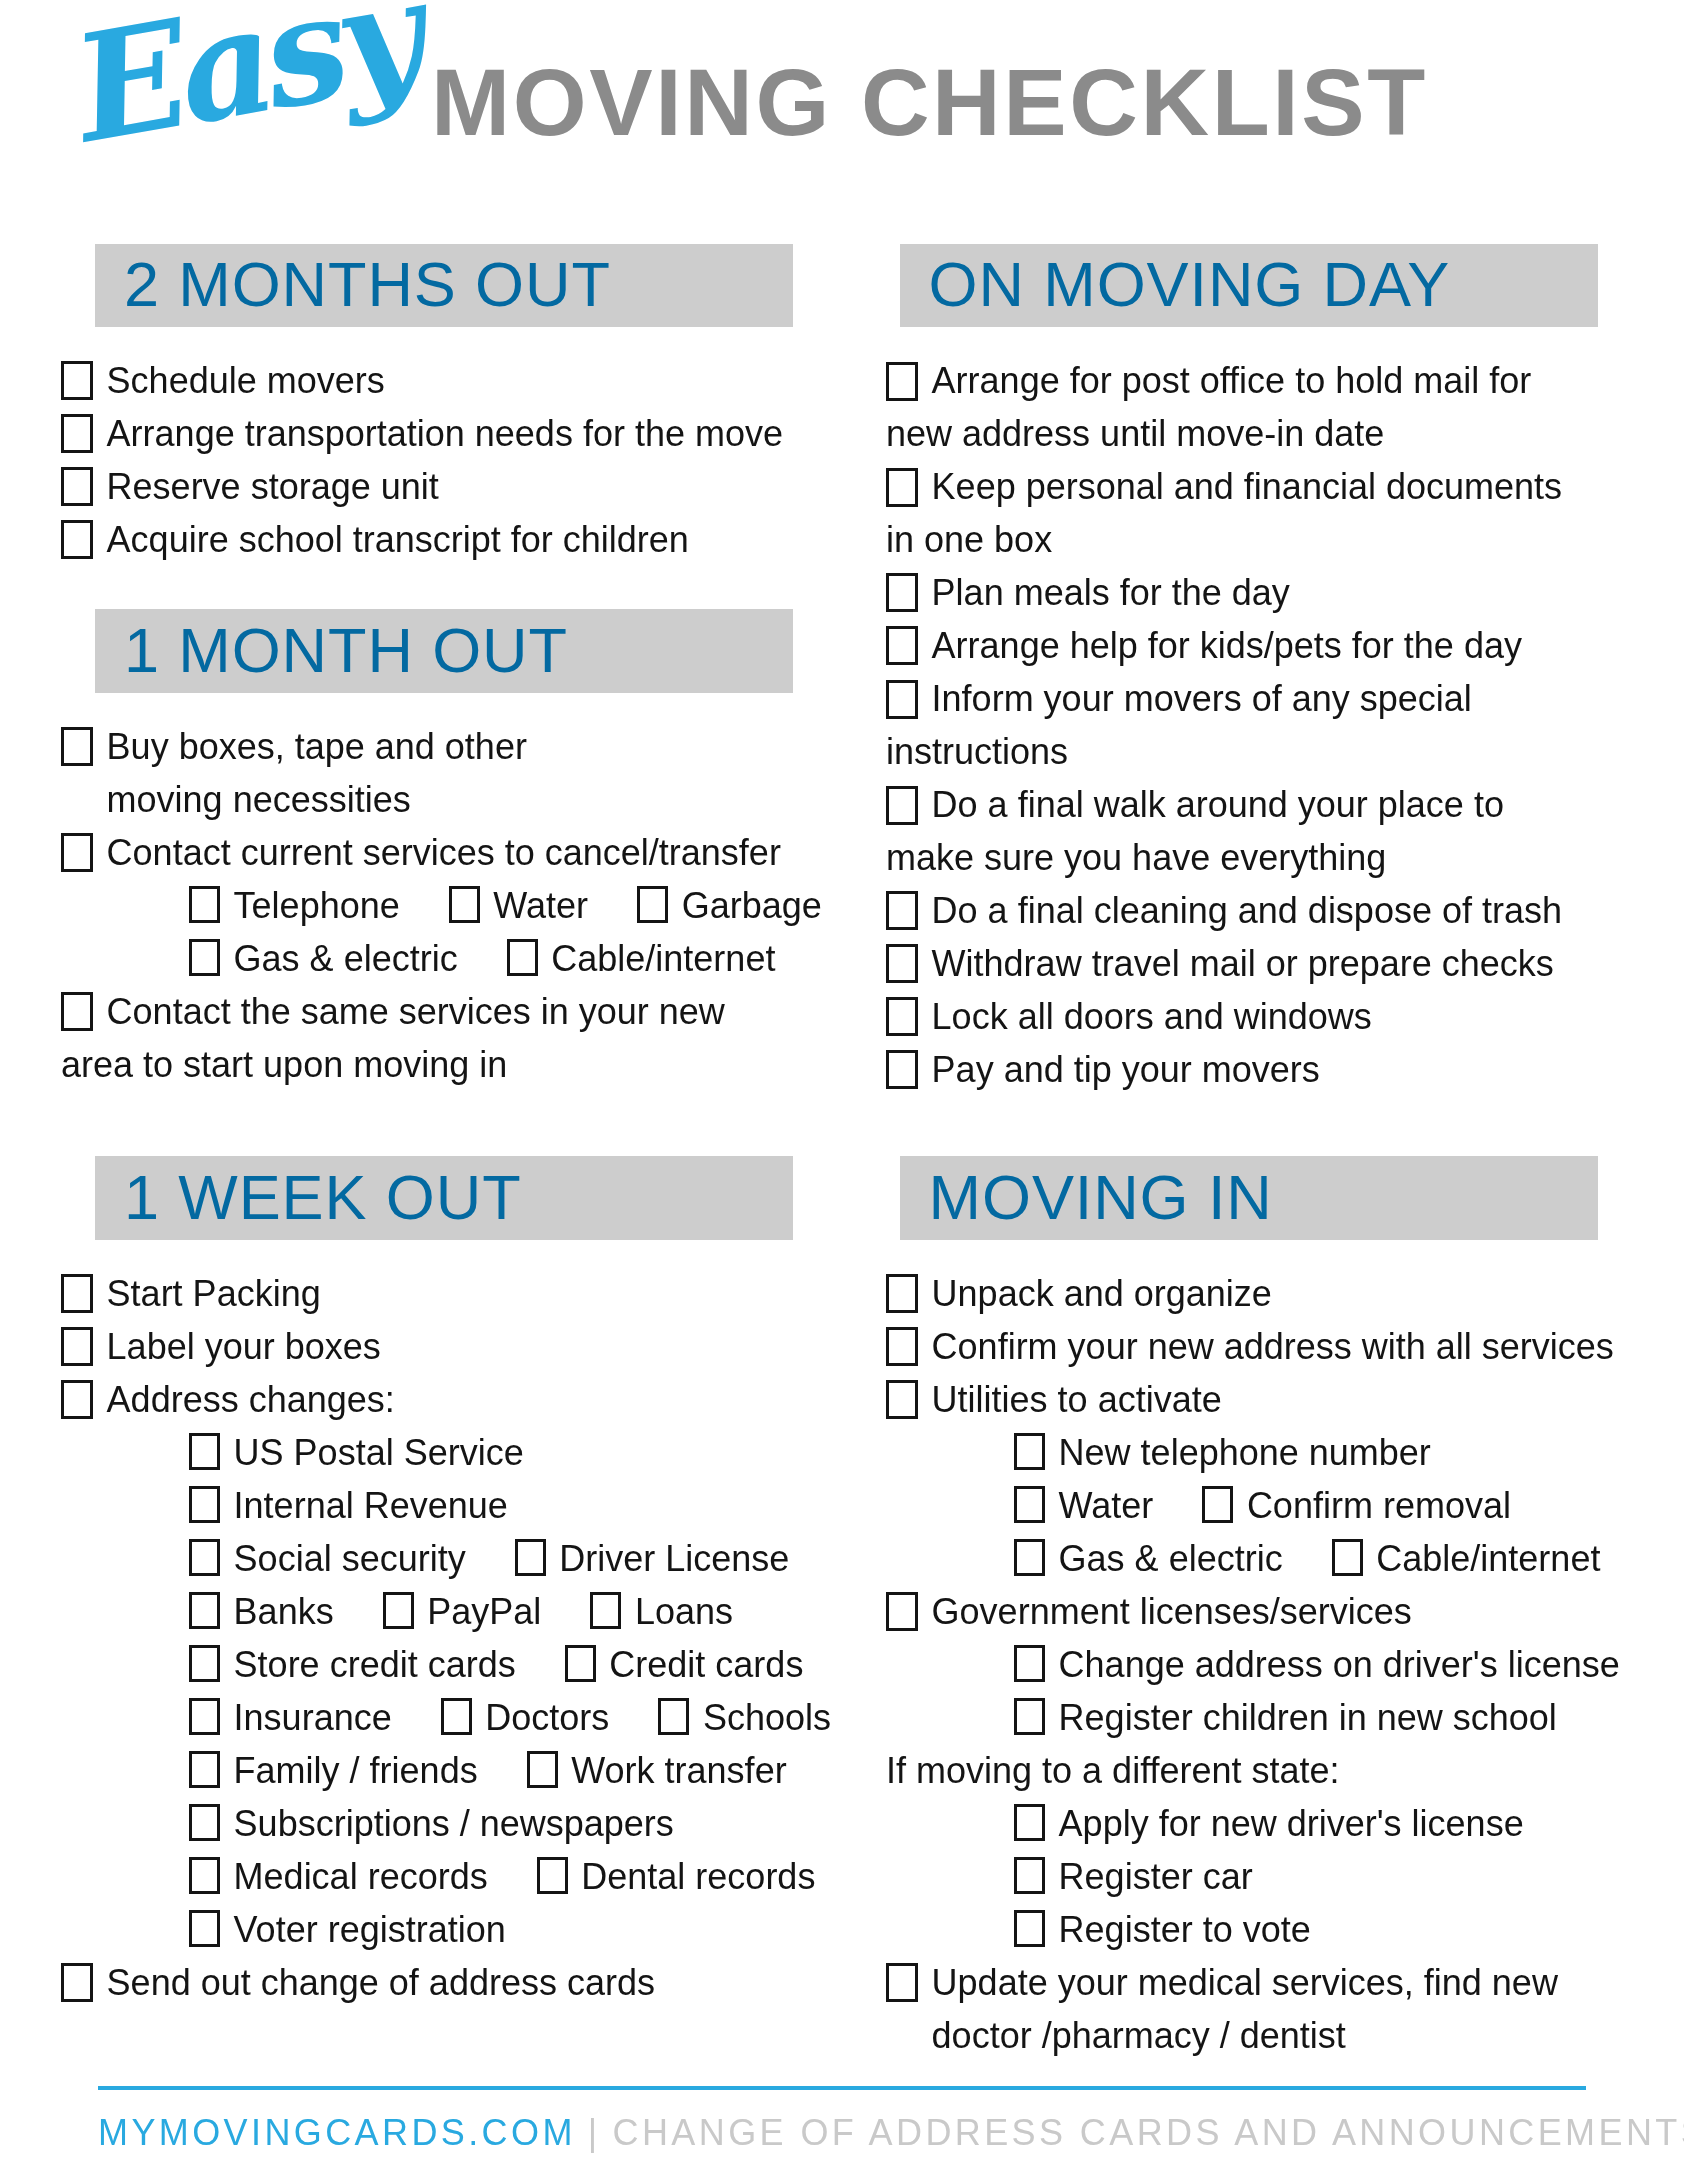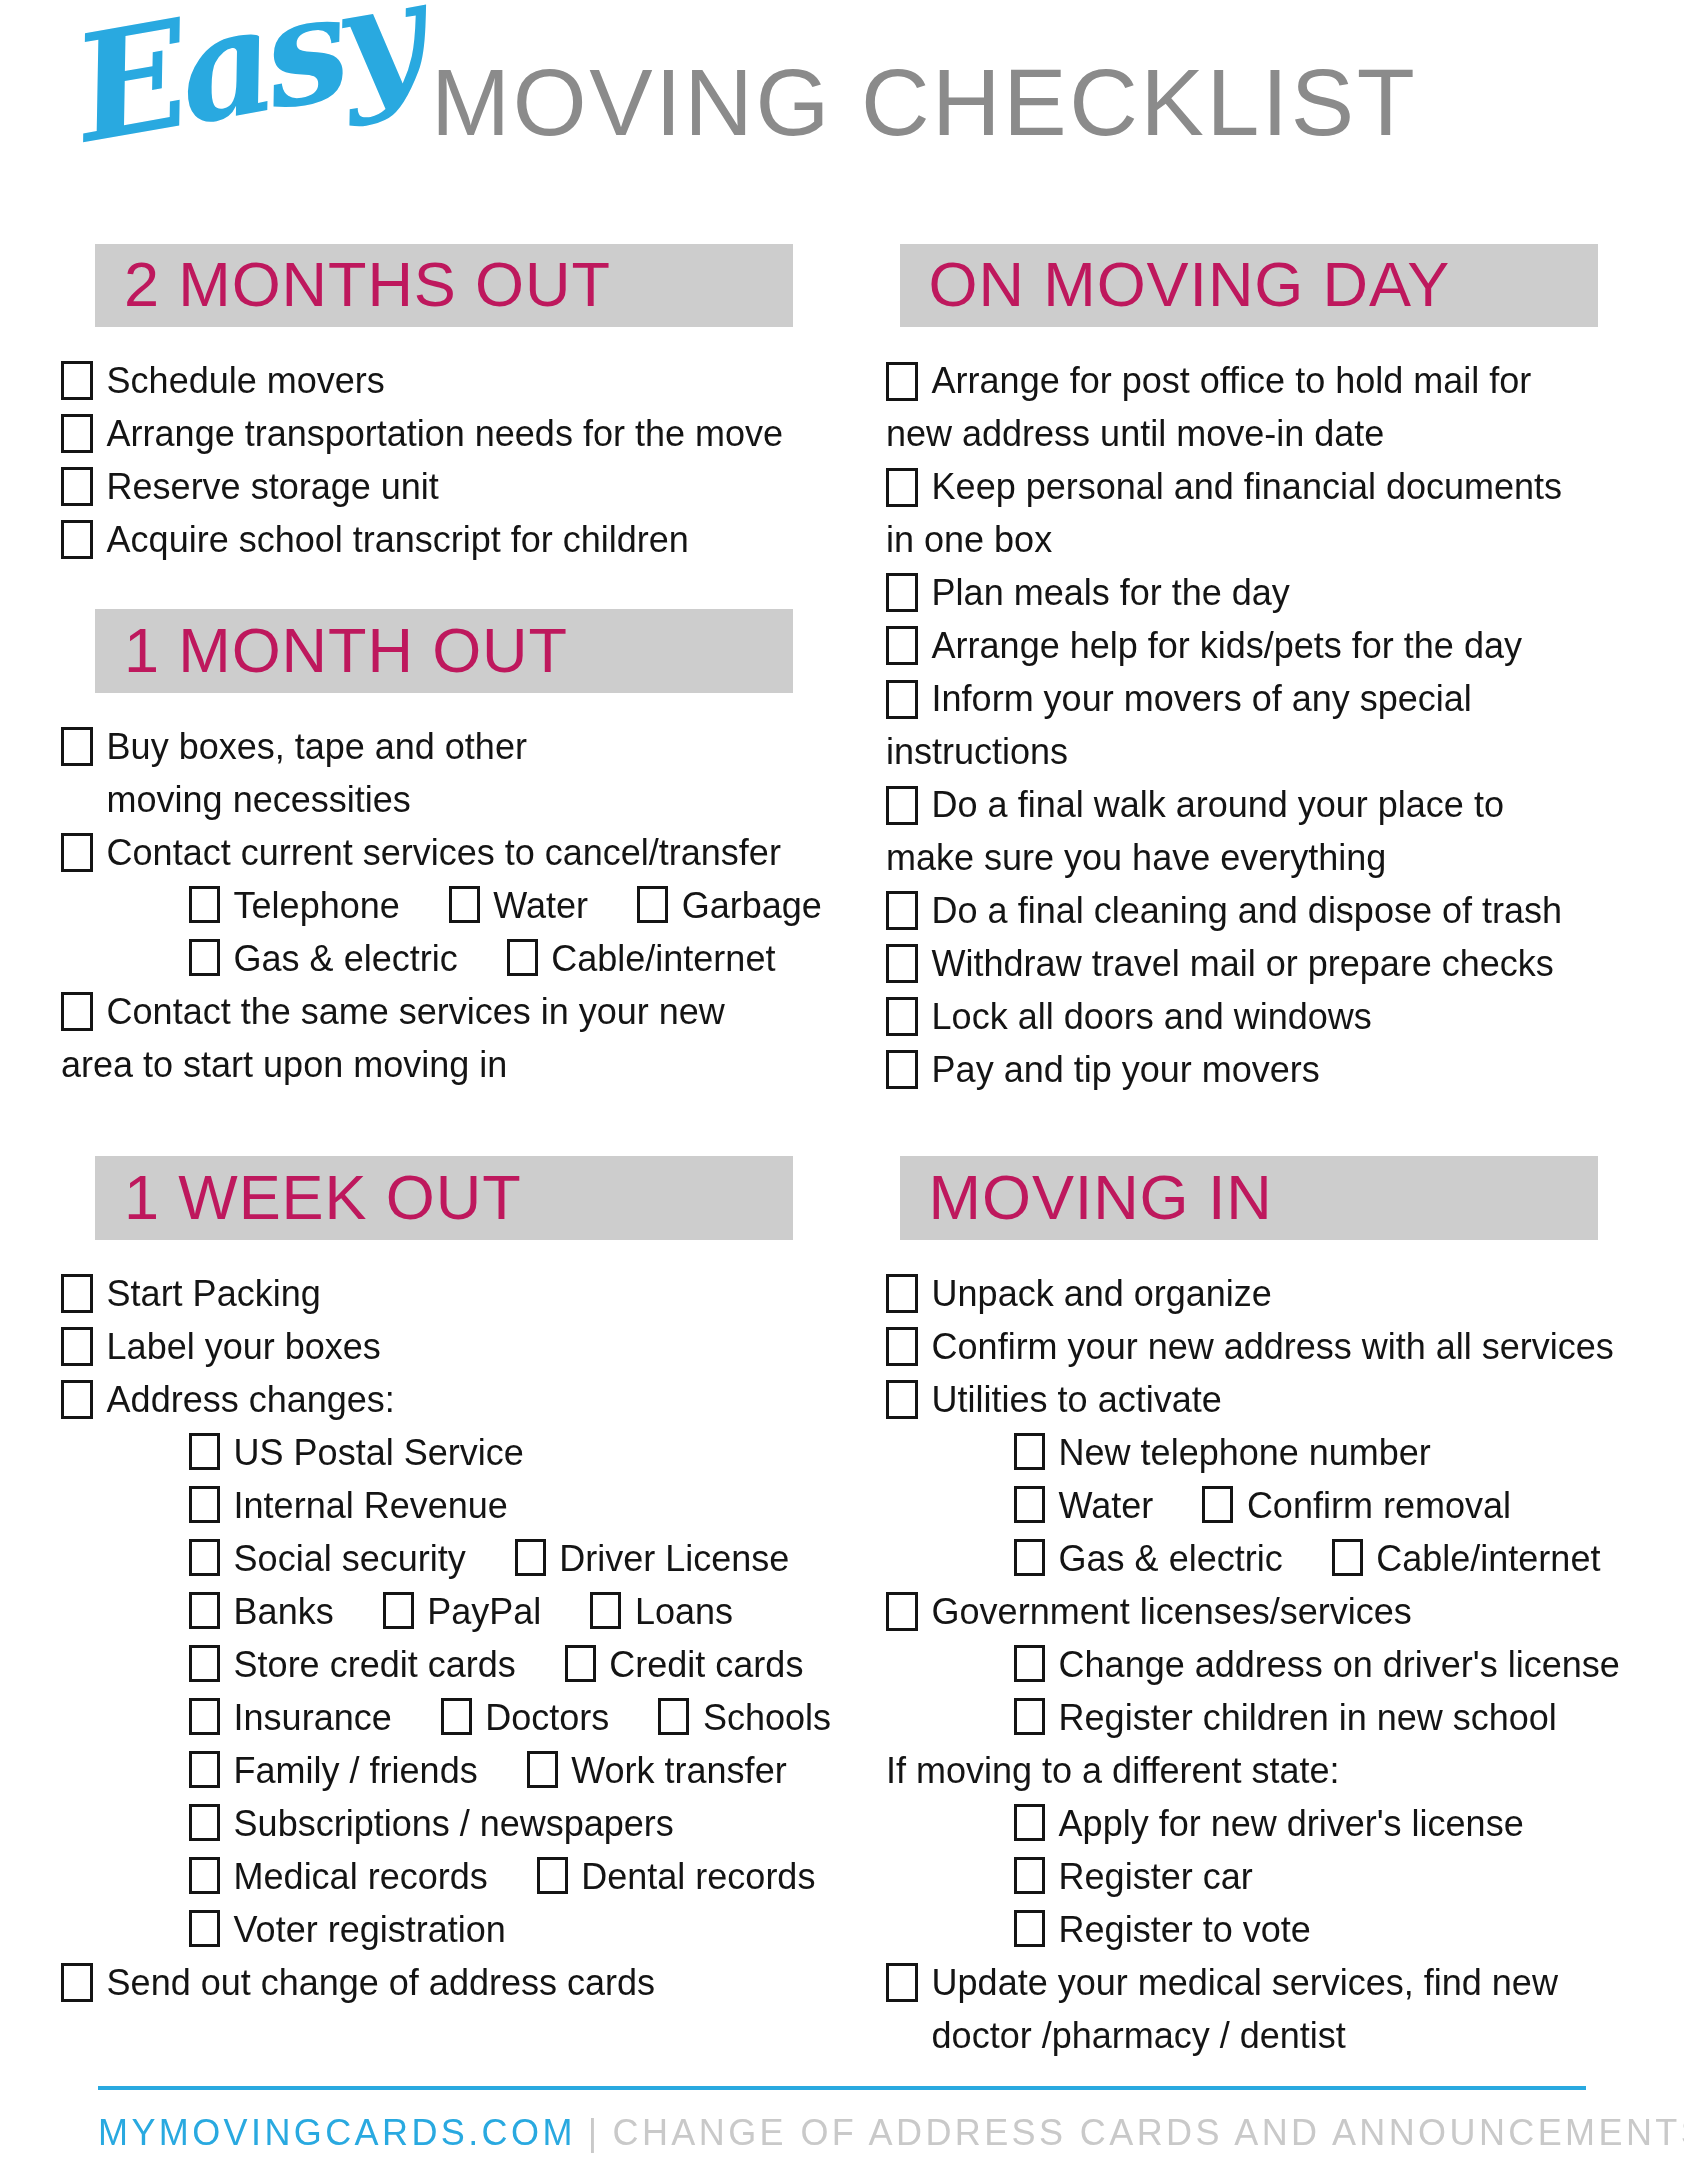--- a/index.html
+++ b/index.html
@@ -23,36 +23,36 @@
   .easy{
     position:absolute;left:75px;top:-12px;
     font-family:"DejaVu Serif",serif;font-style:italic;font-weight:700;
     font-size:147px;line-height:1;letter-spacing:-8.5px;
     color:var(--accent);
     transform:rotate(-10deg);
     z-index:2;
   }
   .title{
     position:absolute;left:431px;top:48px;
-    font-size:95px;font-weight:400;letter-spacing:2.6px;
+    font-size:95px;font-weight:700;letter-spacing:2.6px;
     color:var(--title-gray);white-space:nowrap;
   }
   
   .grid{display:grid;grid-template-columns:808px 775px;padding-left:61px}
   .lt{grid-column:1;grid-row:1}
   .rt{grid-column:2;grid-row:1}
   .lb{grid-column:1;grid-row:2}
   .rb{grid-column:2;grid-row:2}
   .rt,.rb{padding-left:17px}
   .band{
     background:var(--band);
     width:698px;
     padding:9.4px 0 11px 29px;
     font-size:63px;line-height:63px;
-    color:#be185d;
+    color:#0369a1;
     letter-spacing:0.9px;
   }
   .lt .band,.lb .band{margin-left:34px}
   .rt .band,.rb .band{margin-left:13.6px}
   .section + .section .band{margin-top:43px}
   .lb .band,.rb .band{margin-top:60px}
   .items{margin-top:27px;font-size:36px;line-height:53px}
   .row{display:flex;gap:49px}
   .pair{display:flex}
   .checkbox{

